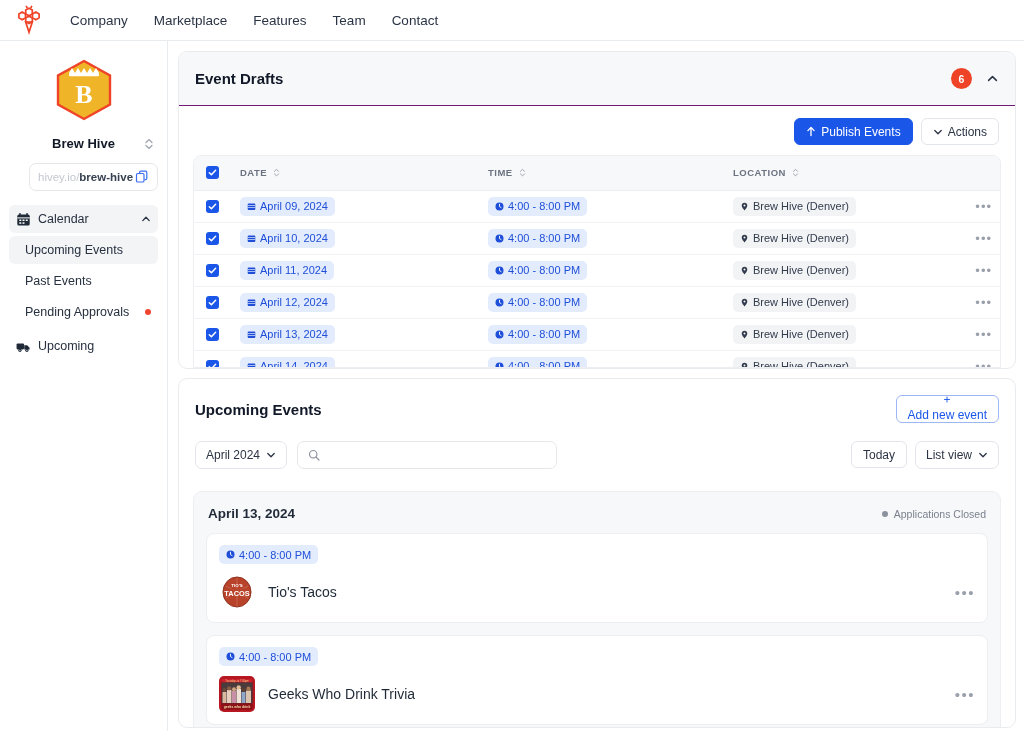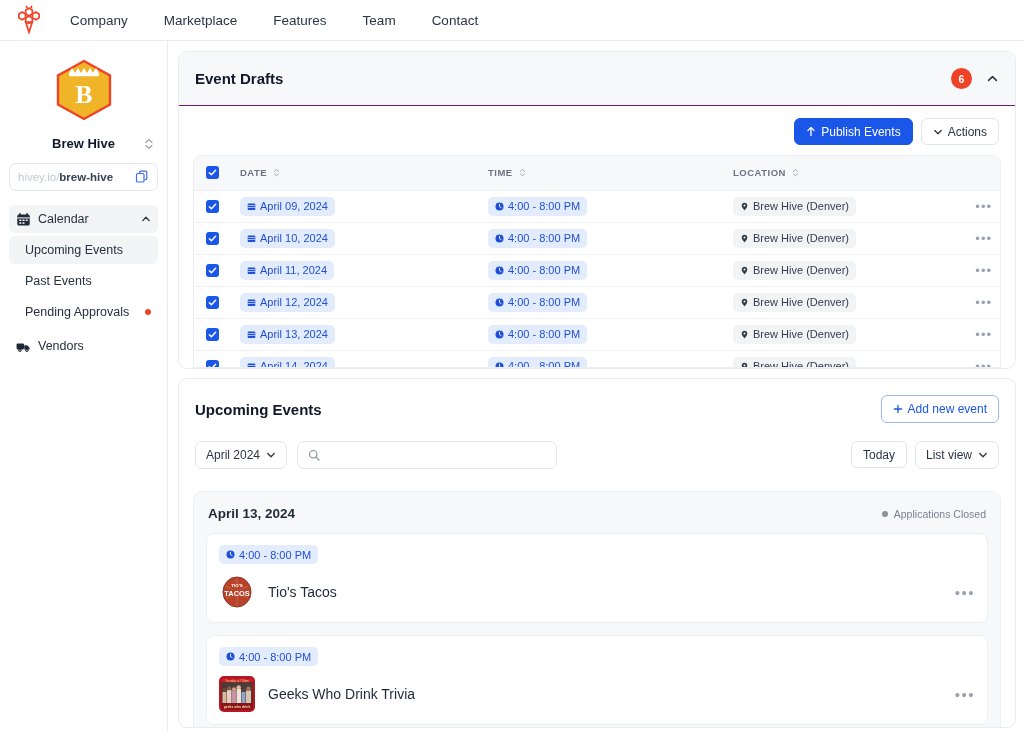--- a/index.html
+++ b/index.html
@@ -13,21 +13,21 @@
 
   
   .topnav {
     height: 41px; width: 1024px;
     display: flex; align-items: center;
     border-bottom: 1px solid #e9ecef;
     background: #fff;
     padding-left: 12px;
   }
   .brand-logo { width: 34px; height: 30px; display: block; flex: none; }
-  .topnav-links { display: flex; align-items: center; gap: 36px; margin-left: 24px; }
+  .topnav-links { display: flex; align-items: center; gap: 26px; margin-left: 24px; }
   .topnav-link {
     font-size: 13.5px; color: #2b3445; text-decoration: none;
     cursor: pointer; white-space: nowrap;
   }
 
   
   .shell { display: flex; width: 1024px; height: 690px; }
 
   
   .sidebar {
@@ -43,20 +43,21 @@
     gap: 6px; margin-top: 7px; position: relative;
   }
   .org-name { font-size: 13px; font-weight: bold; color: #111827; }
   .org-switch { position: absolute; right: 4px; width: 10px; height: 14px; }
 
   .url-pill {
     margin-top: 12px; height: 28px;
     border: 1px solid #e5e7eb; border-radius: 7px;
     display: flex; align-items: center; padding: 0 8px;
     background: #fff;
+    margin-left: 20px;
   }
   .url-dim { font-size: 11.5px; color: #c3c8d0; }
   .url-strong { font-size: 11.5px; color: #374151; font-weight: bold; }
   .copy-ico { margin-left: auto; width: 14px; height: 14px; }
 
   .nav-group { margin-top: 14px; }
   .nav-item {
     height: 28px; display: flex; align-items: center;
     border-radius: 6px; padding: 0 7px; cursor: pointer;
     font-size: 12.5px; color: #26303f;
@@ -112,21 +113,21 @@
     display: flex; justify-content: flex-end; align-items: center;
     gap: 8px; padding: 12px 16px 10px 16px;
   }
   .btn {
     height: 27px; border-radius: 6px; display: inline-flex;
     align-items: center; gap: 5px; padding: 0 11px;
     font-size: 12px; cursor: pointer; white-space: nowrap;
   }
   .btn-primary { background: #1a56e8; color: #fff; border: 1px solid #1a56e8; }
   .btn-ghost { background: #fff; color: #2b3445; border: 1px solid #e2e5ea; }
-  .btn-outline-blue { background: #fff; color: #1a56e8; border: 1px solid #9db6f4; }
+  .btn-outline-blue { background: #fff; color: #1a56e8; border: 1px solid #9db6f4; flex-direction: column; }
 
   
   .tbl-wrap { margin: 0 14px; border: 1px solid #eceef1; border-radius: 8px 8px 0 0; overflow: hidden; height: 213px; }
   table { width: 100%; border-collapse: collapse; table-layout: fixed; }
   thead th {
     background: #f7f8fa; height: 34px;
     font-size: 9.5px; letter-spacing: .5px;
     color: #6b7280; font-weight: bold; text-align: left;
     border-bottom: 1px solid #eceef1;
     padding: 0 8px;
@@ -322,21 +323,21 @@
 
       <div class="nav-item standalone">
         <svg class="ico" viewBox="0 0 16 15">
           <rect x="0.6" y="4.2" width="8" height="6.4" rx="1.2" fill="#1f2937"></rect>
           <path d="M8.8 6.2 h3.1 l2.6 2.7 v1.7 h-5.7 z" fill="#1f2937"></path>
           <circle cx="4.2" cy="11.6" r="1.7" fill="#1f2937"></circle>
           <circle cx="11.6" cy="11.6" r="1.7" fill="#1f2937"></circle>
           <circle cx="4.2" cy="11.6" r=".6" fill="#fff"></circle>
           <circle cx="11.6" cy="11.6" r=".6" fill="#fff"></circle>
         </svg>
-        <span>Vendors</span>
+        <span>Upcoming</span>
       </div>
     </div>
   </div>
 
   <div class="main">
 
     <div class="card drafts-card">
 
       <div class="drafts-head">
         <span class="drafts-title">Event Drafts</span>

